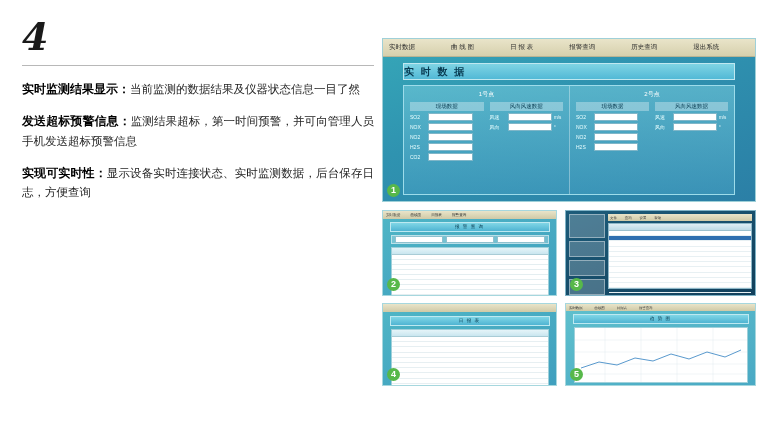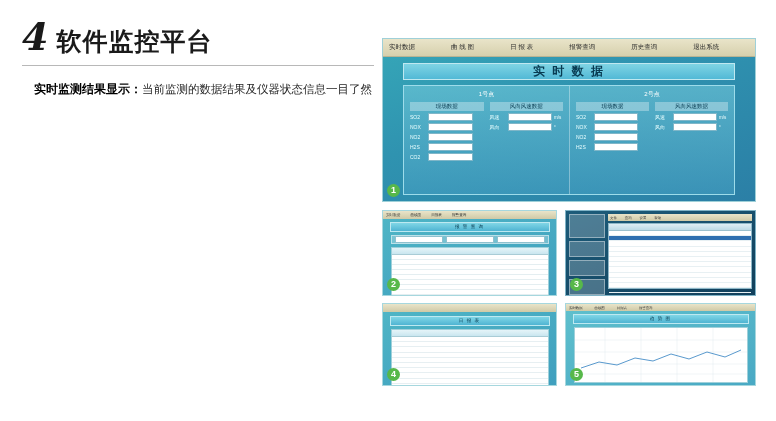--- a/index.html
+++ b/index.html
@@ -53,21 +53,21 @@
     position: absolute;
     left: 0;
     top: 47px;
     width: 352px;
     height: 1px;
     background: #b8b8b8;
   }
   .bullets {
     position: absolute;
     top: 62px;
-    left: 12px;
+    left: 0;
     width: 352px;
   }
   .bullet {
     margin-bottom: 13px;
     font-size: 11.5px;
     line-height: 1.62;
     color: #1f1f1f;
     text-align: justify;
   }
   .bullet .lead {
@@ -128,23 +128,23 @@
     gap: 36px;
     border-bottom: 1px solid #b9b493;
   }
   .s1-title {
     margin: 6px auto 0;
     width: 330px;
     height: 15px;
     background: linear-gradient(180deg, #7fd4e4 0%, #52b9d6 100%);
     border: 1px solid #bfe8f0;
     color: #083b52;
-    font-size: 12px;
+    font-size: 10px;
     font-weight: bold;
-    text-align: center;
+    text-align: left;
     line-height: 15px;
     letter-spacing: 2px;
   }
   .s1-body {
     margin: 5px auto 0;
     width: 330px;
     height: 108px;
     background: linear-gradient(180deg, rgba(120,205,222,.55) 0%, rgba(70,160,195,.55) 100%);
     border: 1px solid #9ddcea;
     display: flex;
@@ -398,27 +398,32 @@
 </style>
 </head>
 <body>
 
 <div class="page">
 
   <div class="left-col">
 
     <div class="title-row">
       <span class="title-num">4</span>
-      <span class="title-text">软件监控平台</span>
     </div>
     <div class="divider"></div>
 
     <div class="bullets">
       <div class="bullet">
         <span class="lead">实时监测结果显示：</span><span class="body">当前监测的数据结果及仪器状态信息一目了然</span>
+      </div>
+      <div class="bullet">
+        <span class="lead">发送超标预警信息：</span><span class="body">监测结果超标，第一时间预警，并可向管理人员手机发送超标预警信息</span>
+      </div>
+      <div class="bullet">
+        <span class="lead">实现可实时性：</span><span class="body">显示设备实时连接状态、实时监测数据，后台保存日志，方便查询</span>
       </div>
     </div>
   </div>
 
   <div class="shots">
 
     <div class="shot shot1">
       <div class="s1-menubar">
         <span>实时数据</span>
         <span>曲 线 图</span>

